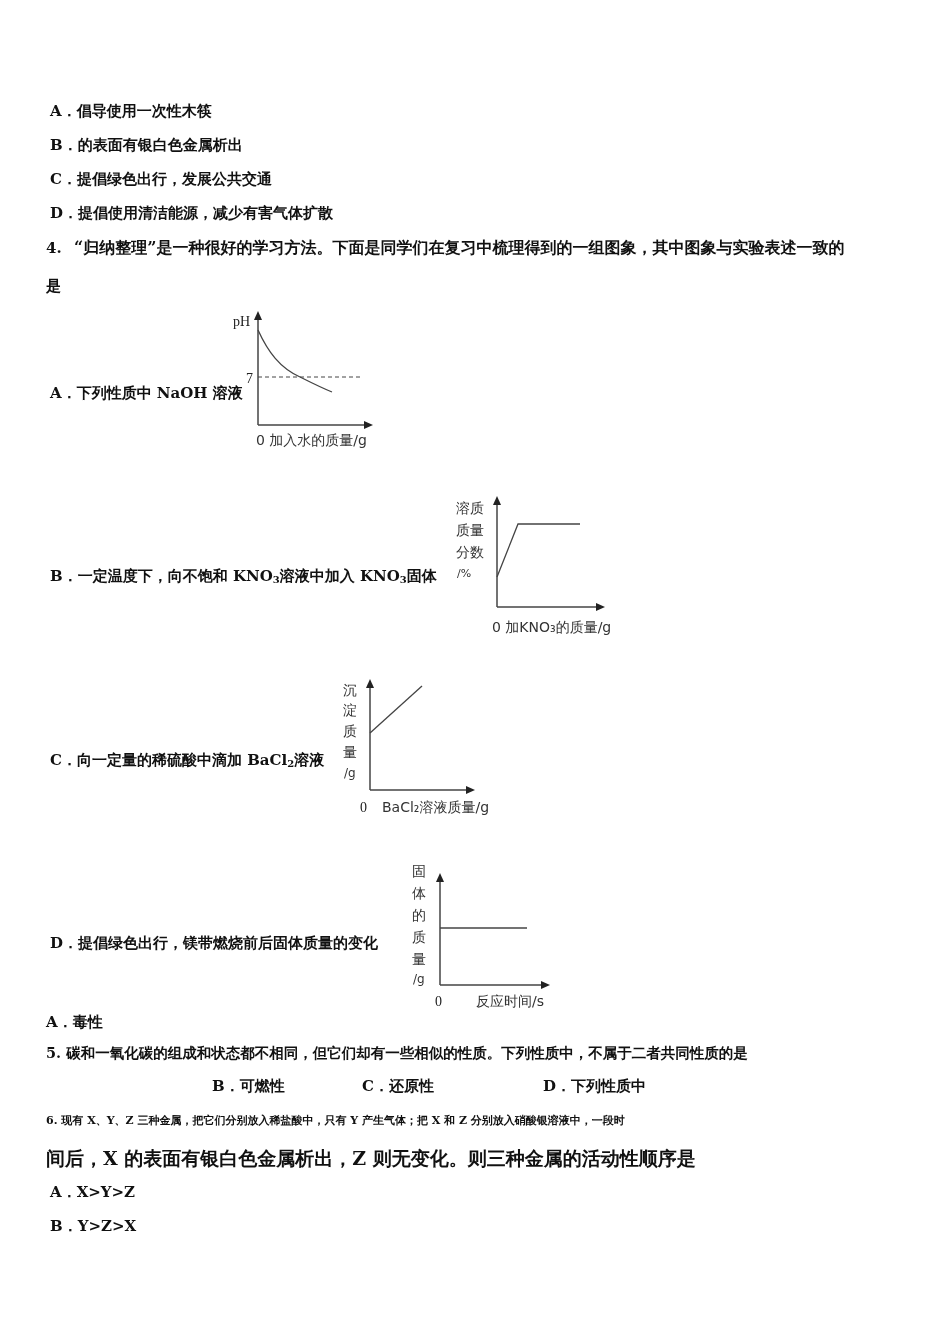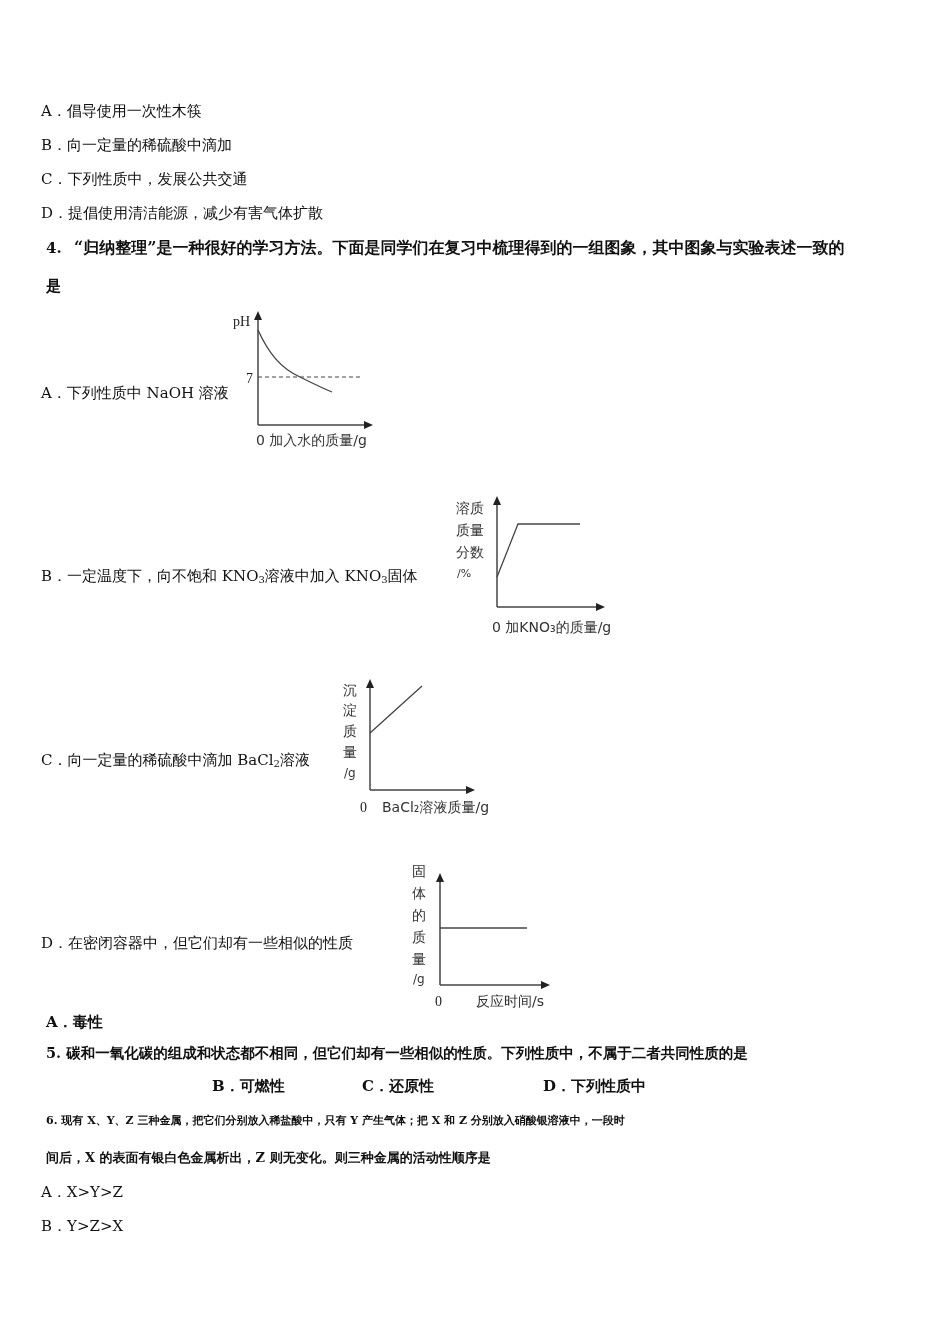--- a/index.html
+++ b/index.html
@@ -1,37 +1,37 @@
 <!DOCTYPE html>
 <html><head>
 <meta charset="utf-8">
 <style>
   html, body { margin: 0; padding: 0; background: #ffffff; }
   body { width: 950px; height: 1344px; position: relative; overflow: hidden;
          font-family: "DejaVu Serif", "Liberation Serif", serif; color: #111; }
-  .line { position: absolute; left: 41px; font-size: 15px; font-weight: normal; white-space: nowrap; line-height: 20px; }
+  .line { position: absolute; left: 50px; font-size: 15px; font-weight: bold; white-space: nowrap; line-height: 20px; }
   .q-text { position: absolute; left: 46px; font-size: 15px; font-weight: bold; line-height: 20px; white-space: nowrap; }
   .opt-inline { position: absolute; font-size: 15px; font-weight: bold; white-space: nowrap; line-height: 20px; }
   sub { font-size: 10px; vertical-align: -2px; }
   svg.chart { position: absolute; overflow: visible; }
   svg text { font-family: "DejaVu Serif", "Liberation Serif", serif; fill: #222; }
   .axis-label { font-family: "DejaVu Sans", "Liberation Sans", sans-serif; font-size: 14px; fill: #333; }
   .num-label { font-family: "Liberation Serif", serif; font-size: 14px; fill: #222; }
 </style>
 </head>
 <body>
 
 <div class="line" style="top:101px">
   <span>A．</span><span>倡导使用一次性木筷</span>
 </div>
 <div class="line" style="top:135px">
-  <span>B．</span><span>向一定量的稀硫酸中滴加</span>
+  <span>B．</span><span>的表面有银白色金属析出</span>
 </div>
 <div class="line" style="top:169px">
-  <span>C．</span><span>下列性质中，发展公共交通</span>
+  <span>C．</span><span>提倡绿色出行，发展公共交通</span>
 </div>
 <div class="line" style="top:203px">
   <span>D．</span><span>提倡使用清洁能源，减少有害气体扩散</span>
 </div>
 
 <div class="q-text" style="top:238px">
   <span style="display:inline-block;width:28px;">4.</span><span style="font-size:16px;">“归纳整理”是一种很好的学习方法。下面是同学们在复习中梳理得到的一组图象，其中图象与实验表述一致的</span>
 </div>
 <div class="q-text" style="top:276px">是</div>
 
@@ -98,37 +98,37 @@
 
 <div class="line" style="top:566px">
   <span>B．</span><span>一定温度下，向不饱和 KNO</span><sub>3</sub><span>溶液中加入 KNO</span><sub>3</sub><span>固体</span>
 </div>
 
 <div class="line" style="top:750px">
   <span>C．</span><span>向一定量的稀硫酸中滴加 BaCl</span><sub>2</sub><span>溶液</span>
 </div>
 
 <div class="line" style="top:933px">
-  <span>D．</span><span>在密闭容器中，但它们却有一些相似的性质</span>
+  <span>D．</span><span>提倡绿色出行，镁带燃烧前后固体质量的变化</span>
 </div>
 
 <div class="q-text" style="top:1043px; font-size:14.5px">5. 碳和一氧化碳的组成和状态都不相同，但它们却有一些相似的性质。下列性质中，不属于二者共同性质的是</div>
 <div class="opt-inline" style="left:46px; top:1012px">
   <span>A．</span><span>毒性</span>
 </div>
 <div class="opt-inline" style="left:212px; top:1076px">
   <span>B．</span><span>可燃性</span>
 </div>
 <div class="opt-inline" style="left:362px; top:1076px">
   <span>C．</span><span>还原性</span>
 </div>
 <div class="opt-inline" style="left:543px; top:1076px">
   <span>D．</span><span>下列性质中</span>
 </div>
 
 <div class="q-text" style="top:1111px; font-size:11px">6. 现有 X、Y、Z 三种金属，把它们分别放入稀盐酸中，只有 Y 产生气体；把 X 和 Z 分别放入硝酸银溶液中，一段时</div>
-<div class="q-text" style="top:1148px; font-size:13px">间后，X 的表面有银白色金属析出，Z 则无变化。则三种金属的活动性顺序是</div>
+<div class="q-text" style="top:1148px; font-size:19px">间后，X 的表面有银白色金属析出，Z 则无变化。则三种金属的活动性顺序是</div>
 <div class="line" style="top:1182px">
   <span>A．</span><span>X&gt;Y&gt;Z</span>
 </div>
 <div class="line" style="top:1216px">
   <span>B．</span><span>Y&gt;Z&gt;X</span>
 </div>
 
 </body></html>

